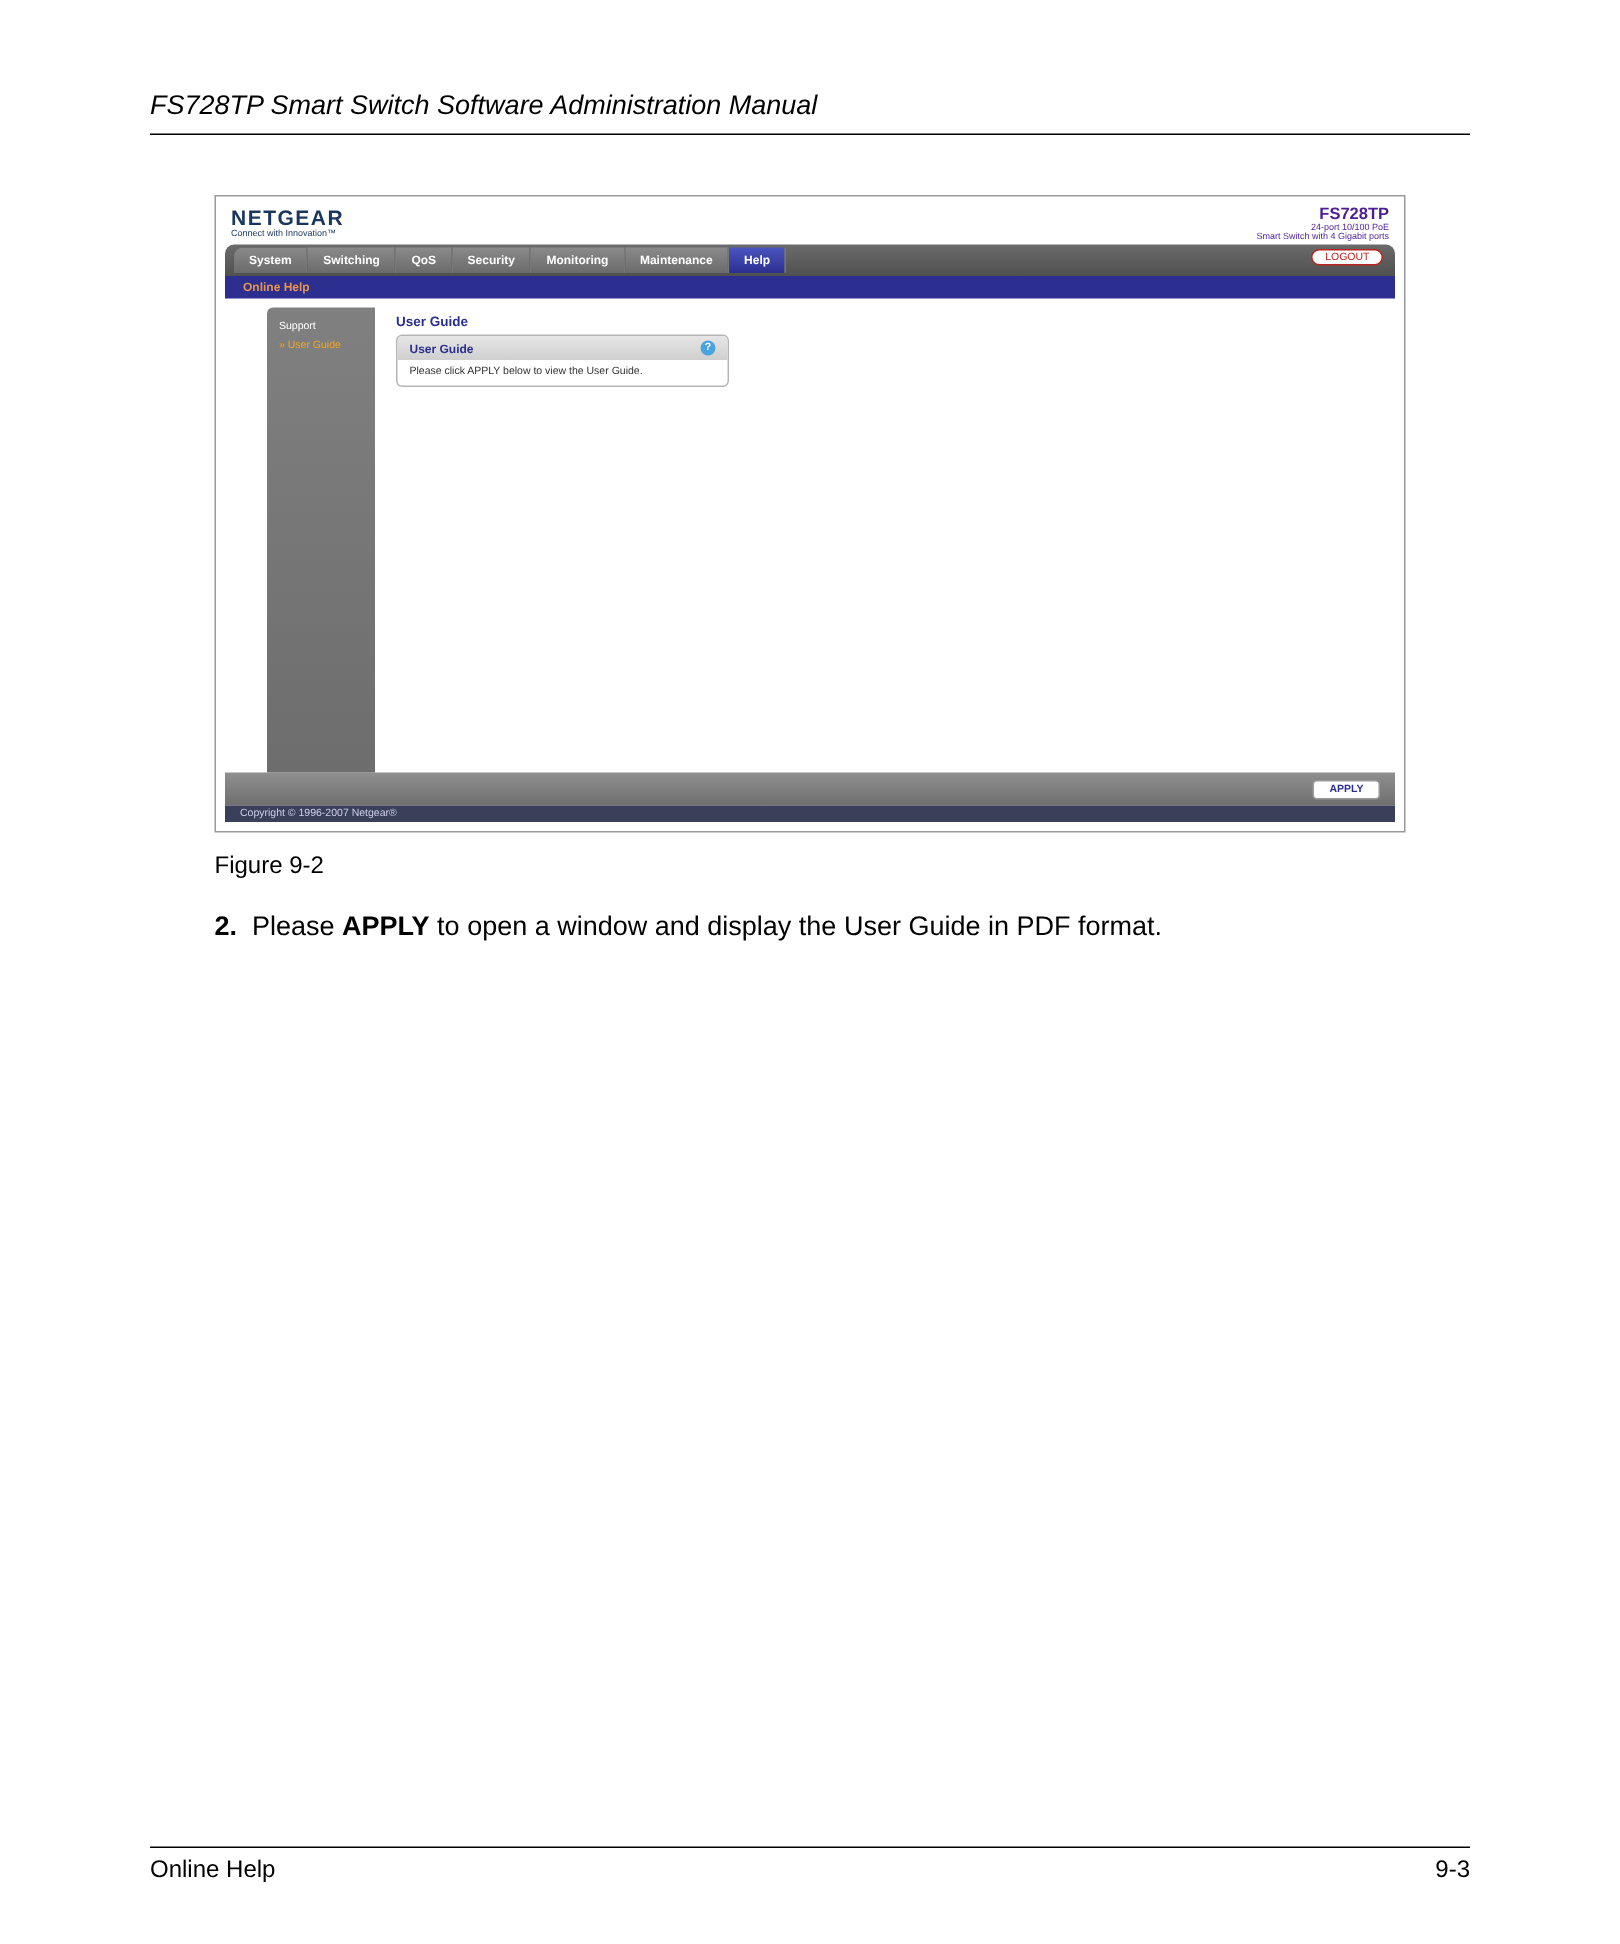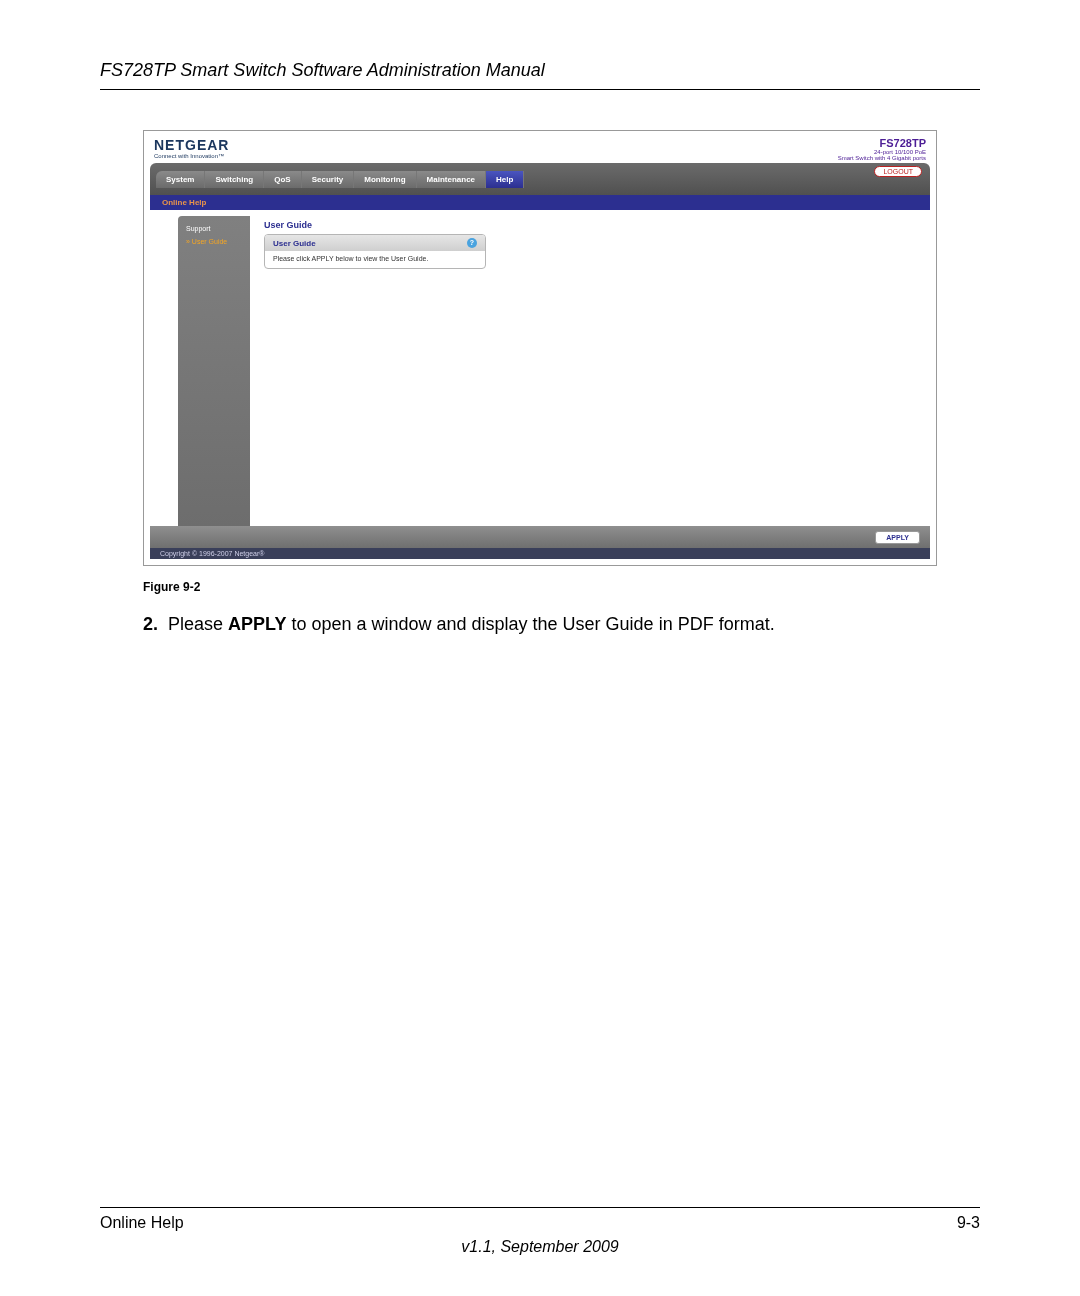--- a/index.html
+++ b/index.html
@@ -61,21 +61,21 @@
     font-size: 11px;
   }
   .product-desc {
     font-size: 6px;
   }
   .tabs-row {
     display: flex;
     align-items: center;
     background: linear-gradient(#6b6b6b,#505050);
     padding: 0 0 0 6px;
-    height: 32px;
+    height: 21px;
     position: relative;
     border-top-left-radius: 6px;
     border-top-right-radius: 6px;
     margin: 0 6px;
   }
   .tab {
     font-size: 8px;
     color: #fff;
     padding: 4px 10px;
     font-weight: bold;
@@ -186,22 +186,22 @@
     font-weight: bold;
   }
   .copyright-bar {
     background: #3a3f5a;
     color: #cfcfe8;
     font-size: 7px;
     padding: 2px 10px;
     margin: 0 6px 6px 6px;
   }
   .figure-caption {
-    font-weight: bold;
-    font-size: 12px;
+    font-weight: normal;
+    font-size: 16px;
     margin: 14px 0 18px 0;
   }
   .instruction-row {
     display: flex;
     font-size: 18px;
     line-height: 1.35;
     margin: 0 30px;
   }
   .step-num {
     font-weight: bold;
@@ -298,15 +298,14 @@
       <span>Please </span><span class="bold">APPLY</span><span> to open a window and display the User Guide in PDF format.</span>
     </div>
   </div>
 
   <div class="footer">
     <div class="footer-rule"></div>
     <div class="footer-row">
       <span>Online Help</span>
       <span>9-3</span>
     </div>
-    <div class="footer-version">v1.1, September 2009</div>
   </div>
 </div>
 
 </body></html>

